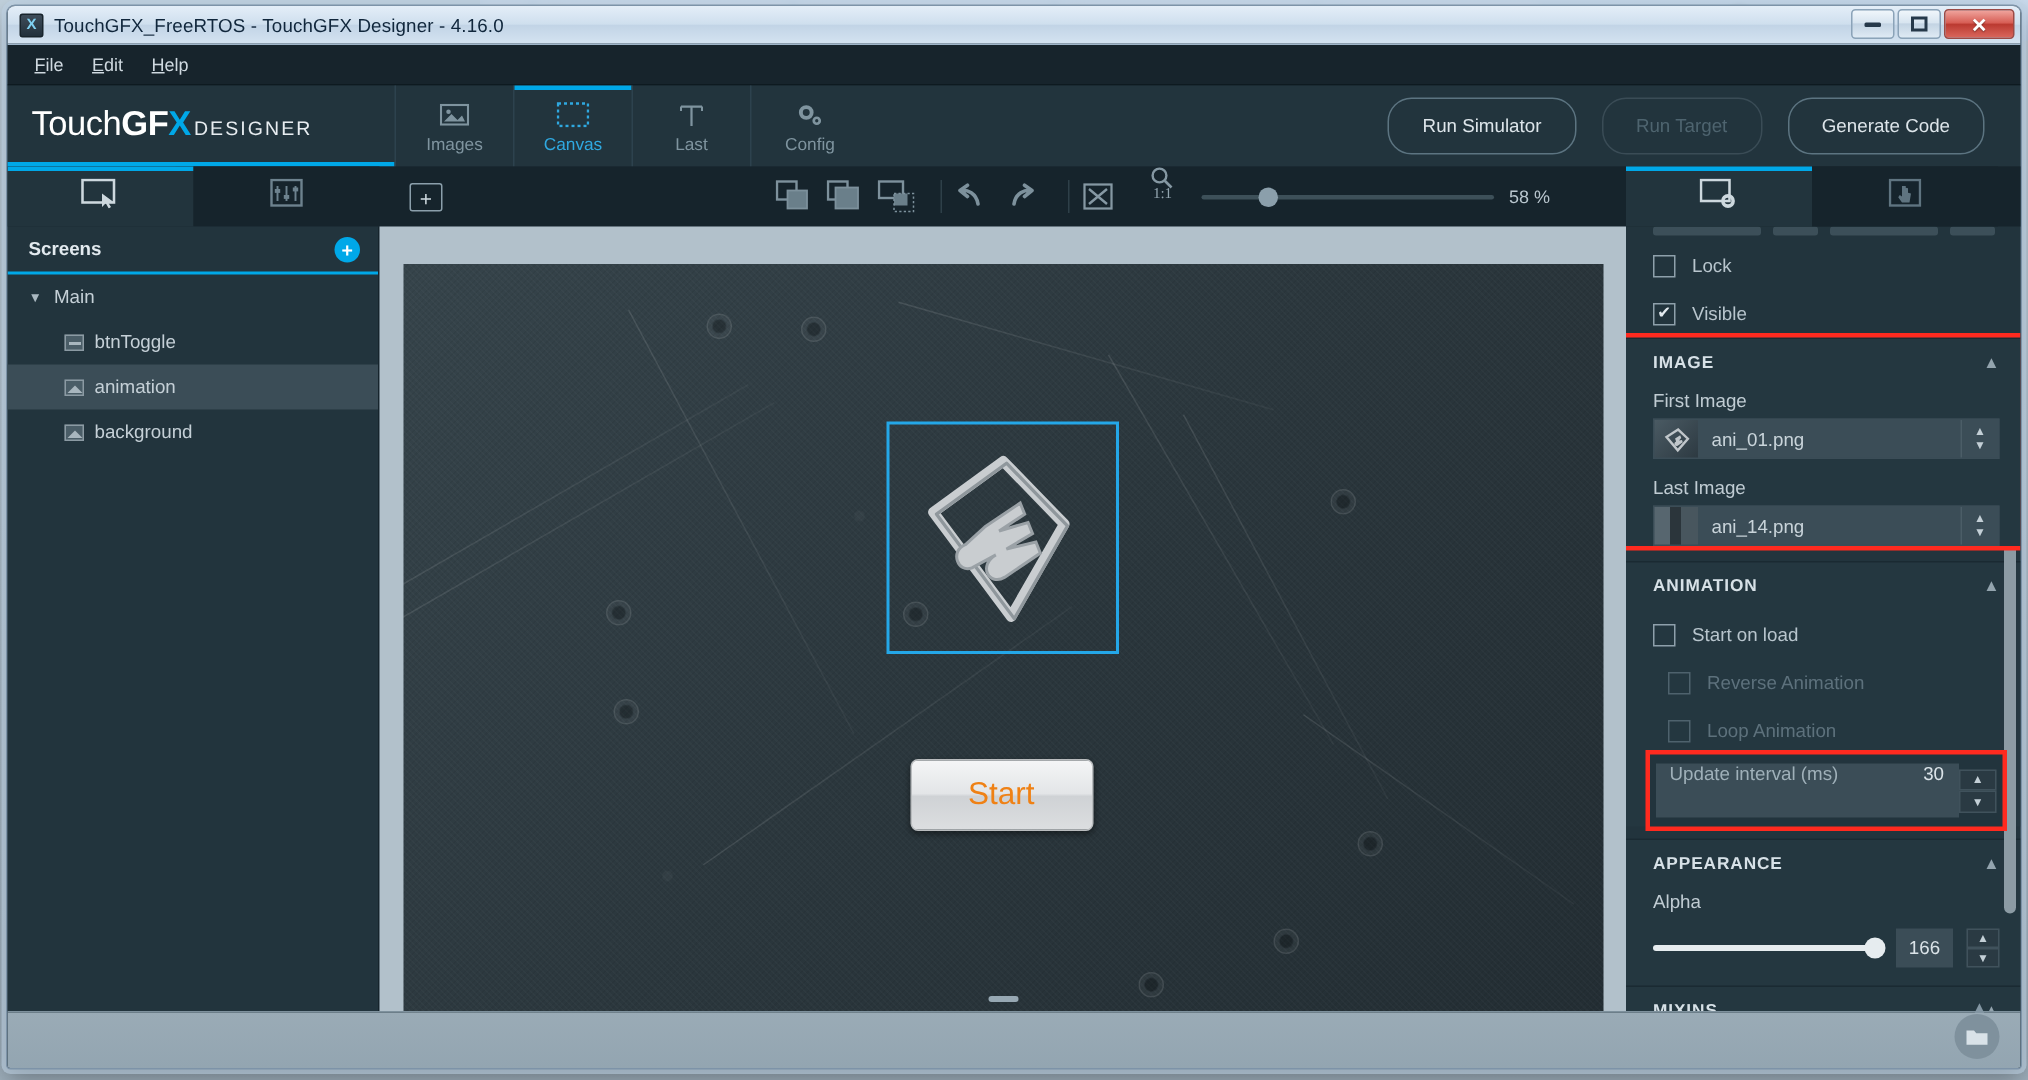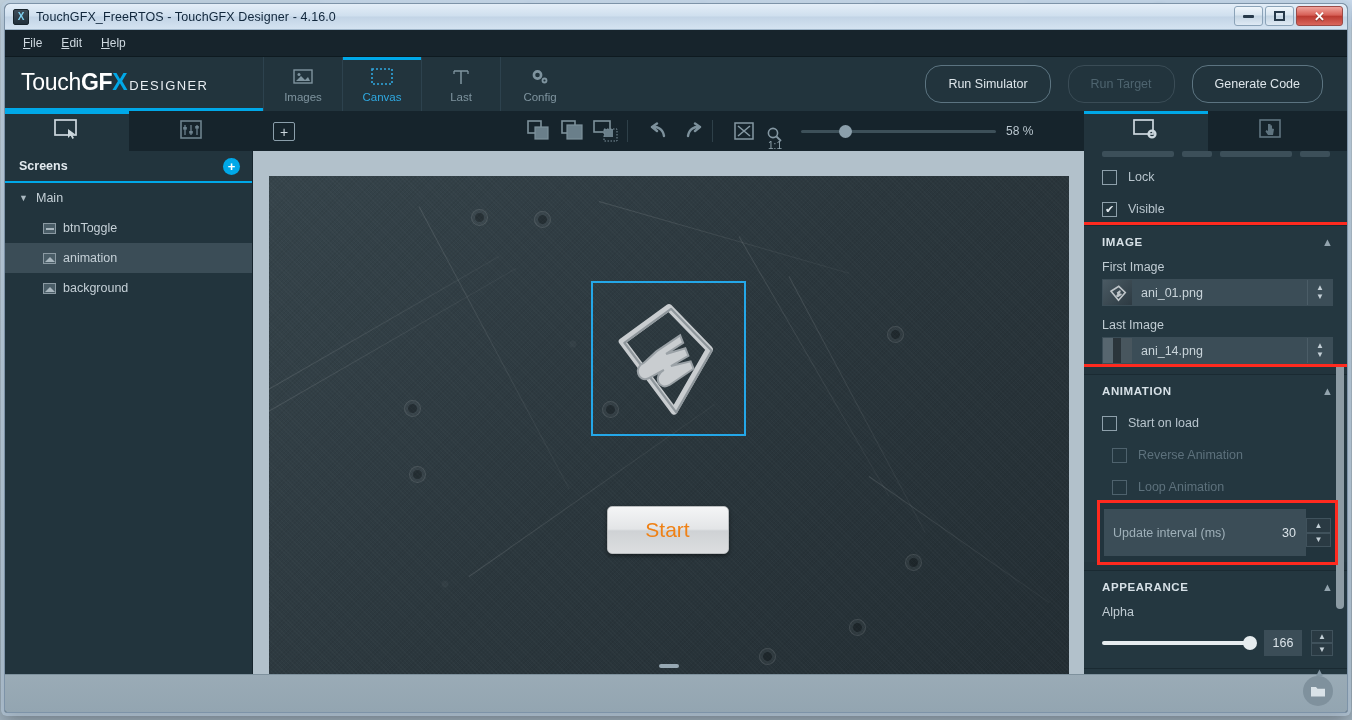--- a/index.html
+++ b/index.html
@@ -154,21 +154,21 @@
   #add-screen-btn {
     position: absolute; left: 268px; top: 11px; width: 22px; height: 19px;
     border: 1px solid #8b9fab; border-radius: 2px;
     display: flex; align-items: center; justify-content: center;
     color: #cdd8de; font-size: 14px; line-height: 1;
   }
   #canvas-tools {
     position: absolute; left: 512px; top: 0; height: 40px;
     display: flex; align-items: center; gap: 0px;
   }
-  .tool { width: 34px; height: 40px; display: flex; align-items: center; justify-content: flex-end; }
+  .tool { width: 34px; height: 40px; display: flex; align-items: center; justify-content: flex-start; font-family: Liberation Serif, serif; }
   .tool-sep { width: 1px; height: 22px; background: #2e4049; margin: 0 8px; }
   #zoom-slider-wrap { display: flex; align-items: center; gap: 10px; margin-left: 6px; }
   #zoom-track { width: 195px; height: 3px; background: #3d5059; border-radius: 2px; position: relative; }
   #zoom-thumb {
     position: absolute; left: 38px; top: -5px; width: 13px; height: 13px;
     border-radius: 50%; background: #8b9fab;
   }
   #zoom-label { font-size: 12px; color: #b9c6ce; }
 
   
@@ -311,22 +311,21 @@
   }
   .spin-split {
     width: 25px; background: #2a3a43; display: flex; flex-direction: column;
   }
   .spin-split div {
     flex: 1; display: flex; align-items: center; justify-content: center;
     color: #c3cfd6; font-size: 8px; border: 1px solid #40525c;
   }
 
   .numfield {
-    margin: 4px 14px 10px 18px; height: 47px; display: flex; background: #3b4d57;
-    align-items: center;
+    margin: 4px 14px 10px 18px; height: 36px; display: flex; background: #3b4d57;
   }
   .numfield .nlabel { flex: 1; padding-left: 9px; font-size: 12.5px; color: #9fb0b9; }
   .numfield .nval { padding-right: 10px; font-size: 12.5px; color: #dae3e8; }
 
   .alpha-row { display: flex; align-items: center; gap: 9px; padding: 6px 14px 12px 18px; }
   #alpha-track { flex: 1; height: 4px; background: #e6ecef; border-radius: 2px; position: relative; }
   #alpha-thumb {
     position: absolute; right: -2px; top: -5px; width: 14px; height: 14px; border-radius: 50%;
     background: #e6ecef;
   }

